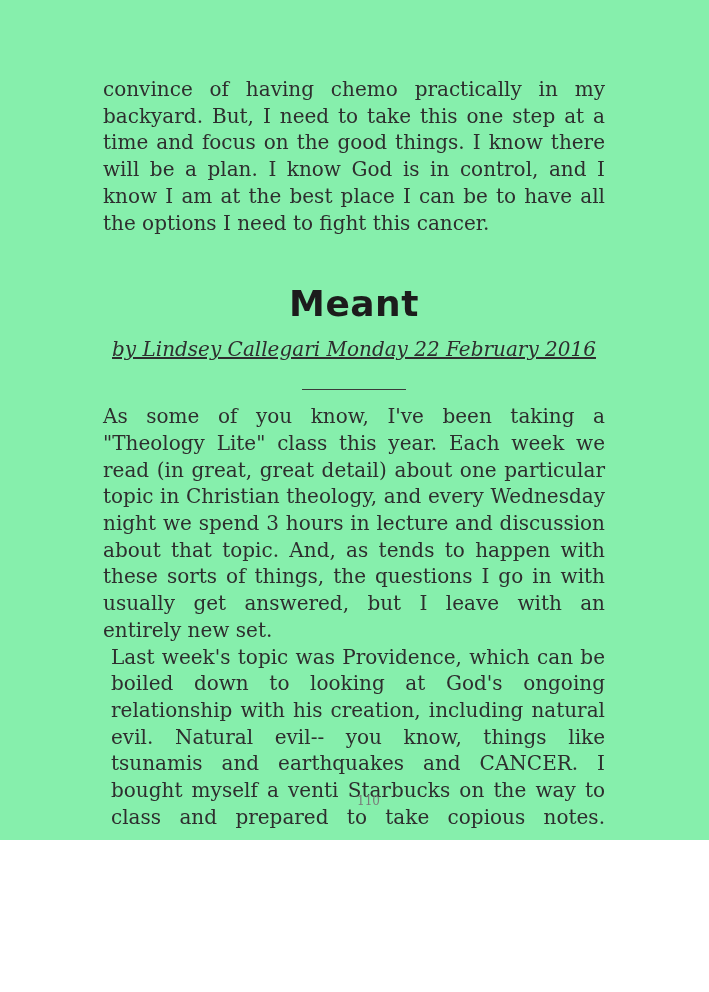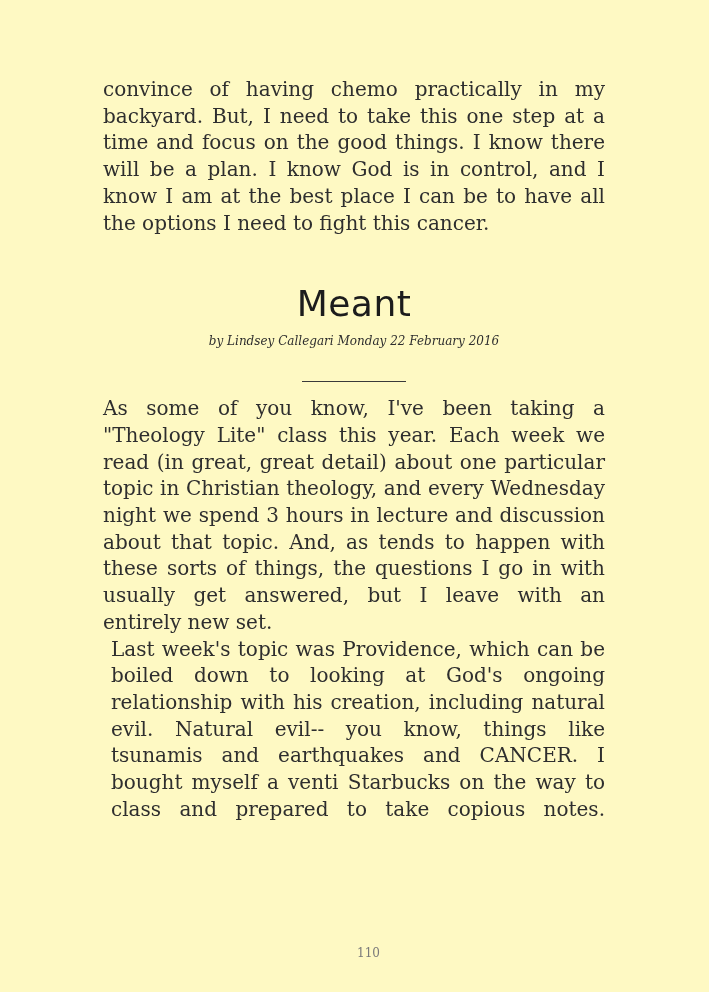--- a/index.html
+++ b/index.html
@@ -8,55 +8,56 @@
     width: 709px;
     height: 992px;
     background: #ffffff;
     font-family: "DejaVu Serif", serif;
     color: #2e2e2e;
     overflow: hidden;
   }
   .page {
     position: relative;
     width: 709px;
-    height: 992px;
+    height: 840px;
     padding: 76px 104px 0 103px;
-    background: #fef9c3;
+    background: #86efac;
   }
   .para {
     margin: 0;
     font-size: 20px;
     line-height: 26.7px;
     text-align: justify;
     hyphens: none;
   }
   .justify-last {
     text-align-last: justify;
     margin-left: 8px;
     -moz-text-align-last: justify;
   }
   .chapter-header {
     text-align: center;
     margin-top: 46px;
   }
   .chapter-title {
-    margin: 4px;
+    margin: 12px;
     font-family: "DejaVu Sans", sans-serif;
-    font-weight: normal;
+    font-weight: bold;
     font-size: 36px;
     line-height: 44px;
     color: #1c1c1c;
     letter-spacing: 0.5px;
   }
   .chapter-byline {
     margin-top: 3px;
-    font-size: 12px;
+    font-size: 20px;
     line-height: 22px;
     font-style: italic;
     color: #2e2e2e;
+    text-decoration: underline;
   }
   .divider {
     width: 104px;
     border: none;
     border-top: 1px solid #3a3a3a;
     margin: 29px auto 13px auto;
   }
   .page-number {
     position: absolute;
     bottom: 32px;

